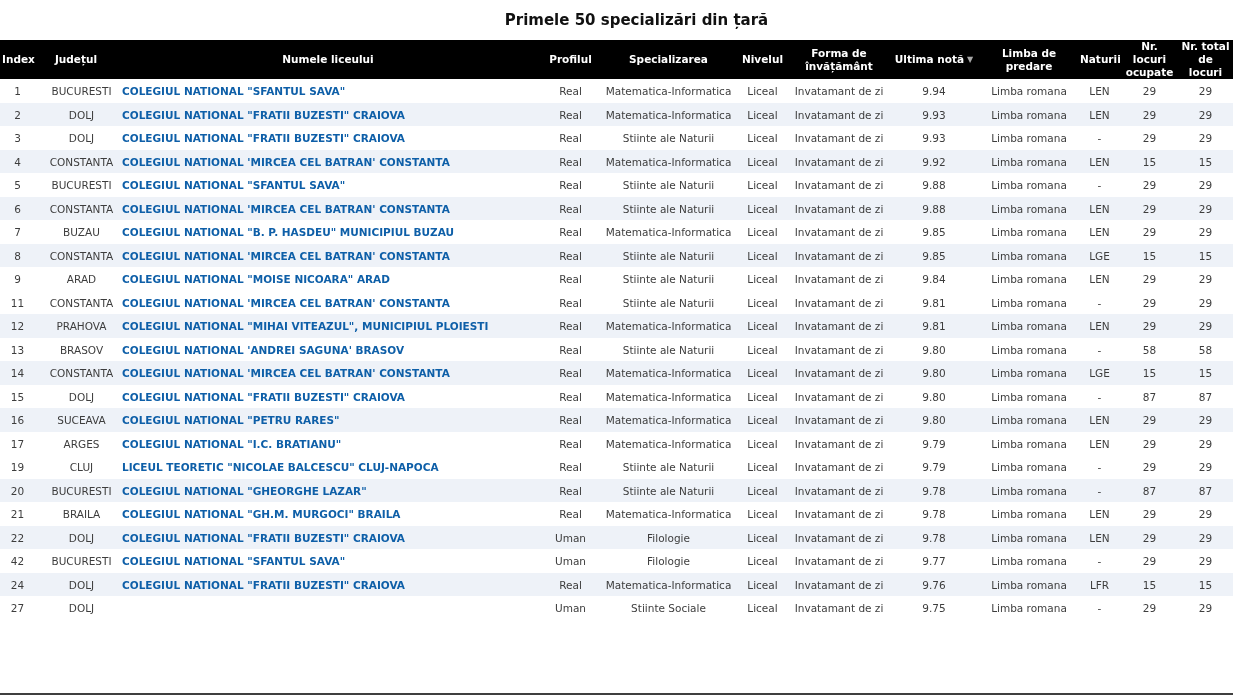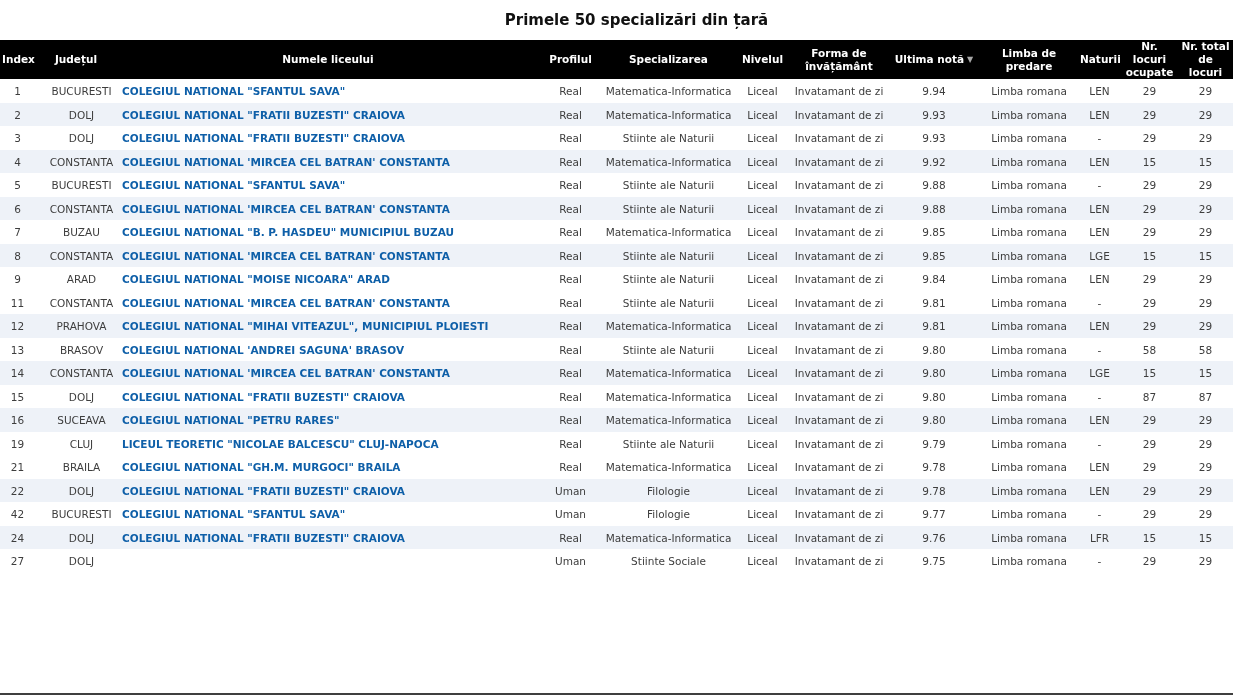--- a/index.html
+++ b/index.html
@@ -287,32 +287,60 @@
     <td class="c-spec">Matematica-Informatica</td>
     <td class="c-nivel">Liceal</td>
     <td class="c-forma">Invatamant de zi</td>
     <td class="c-nota">9.80</td>
     <td class="c-limba">Limba romana</td>
     <td class="c-bilingv">LEN</td>
     <td class="c-ocupate">29</td>
     <td class="c-total">29</td>
   </tr>
         <tr>
+    <td class="c-index">17</td>
+    <td class="c-judet">ARGES</td>
+    <td class="c-liceu"><span class="schoollink">COLEGIUL NATIONAL "I.C. BRATIANU"</span></td>
+    <td class="c-profil">Real</td>
+    <td class="c-spec">Matematica-Informatica</td>
+    <td class="c-nivel">Liceal</td>
+    <td class="c-forma">Invatamant de zi</td>
+    <td class="c-nota">9.79</td>
+    <td class="c-limba">Limba romana</td>
+    <td class="c-bilingv">LEN</td>
+    <td class="c-ocupate">29</td>
+    <td class="c-total">29</td>
+  </tr>
+        <tr>
     <td class="c-index">19</td>
     <td class="c-judet">CLUJ</td>
     <td class="c-liceu"><span class="schoollink">LICEUL TEORETIC "NICOLAE BALCESCU" CLUJ-NAPOCA</span></td>
     <td class="c-profil">Real</td>
     <td class="c-spec">Stiinte ale Naturii</td>
     <td class="c-nivel">Liceal</td>
     <td class="c-forma">Invatamant de zi</td>
     <td class="c-nota">9.79</td>
     <td class="c-limba">Limba romana</td>
     <td class="c-bilingv">-</td>
     <td class="c-ocupate">29</td>
     <td class="c-total">29</td>
+  </tr>
+        <tr class="even">
+    <td class="c-index">20</td>
+    <td class="c-judet">BUCURESTI</td>
+    <td class="c-liceu"><span class="schoollink">COLEGIUL NATIONAL "GHEORGHE LAZAR"</span></td>
+    <td class="c-profil">Real</td>
+    <td class="c-spec">Stiinte ale Naturii</td>
+    <td class="c-nivel">Liceal</td>
+    <td class="c-forma">Invatamant de zi</td>
+    <td class="c-nota">9.78</td>
+    <td class="c-limba">Limba romana</td>
+    <td class="c-bilingv">-</td>
+    <td class="c-ocupate">87</td>
+    <td class="c-total">87</td>
   </tr>
         <tr>
     <td class="c-index">21</td>
     <td class="c-judet">BRAILA</td>
     <td class="c-liceu"><span class="schoollink">COLEGIUL NATIONAL "GH.M. MURGOCI" BRAILA</span></td>
     <td class="c-profil">Real</td>
     <td class="c-spec">Matematica-Informatica</td>
     <td class="c-nivel">Liceal</td>
     <td class="c-forma">Invatamant de zi</td>
     <td class="c-nota">9.78</td>

